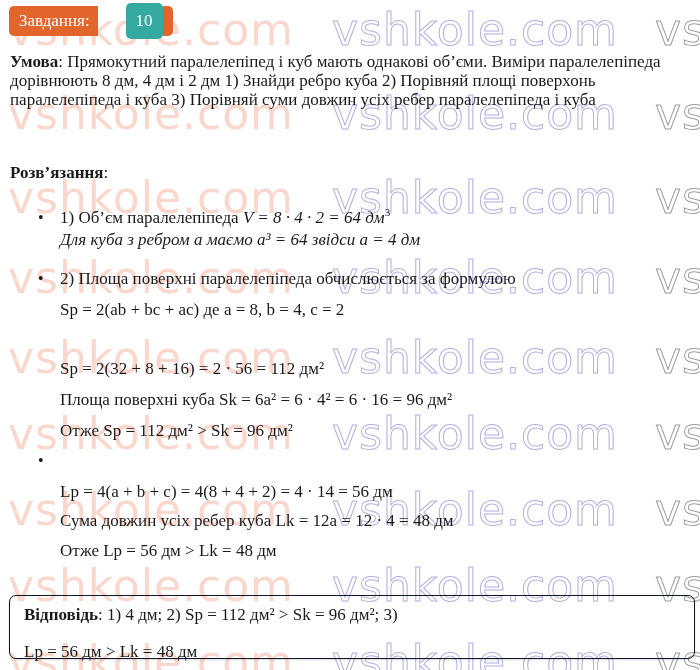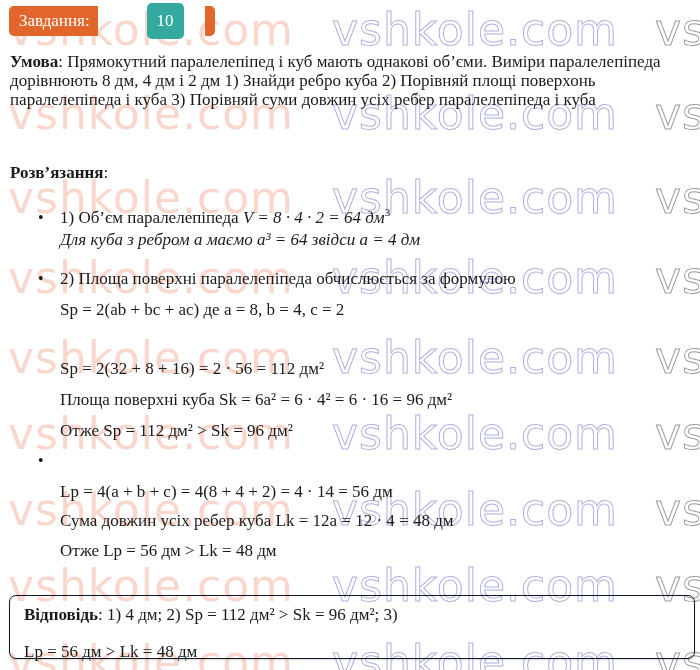--- a/index.html
+++ b/index.html
@@ -24,21 +24,20 @@
       line-height: 22px;
     }
     .badge {
       position: absolute;
       left: 9px; top: 6px;
       height: 30px;
       display: flex;
       align-items: stretch;
       border-radius: 6px;
       overflow: visible;
-      gap: 21px;
     }
     .badge-label {
       background: #e2652b;
       color: #ffffff;
       padding: 0 8px 0 10px;
       display: flex;
       align-items: center;
       font-size: 17px;
       border-radius: 5px 0 0 5px;
     }

